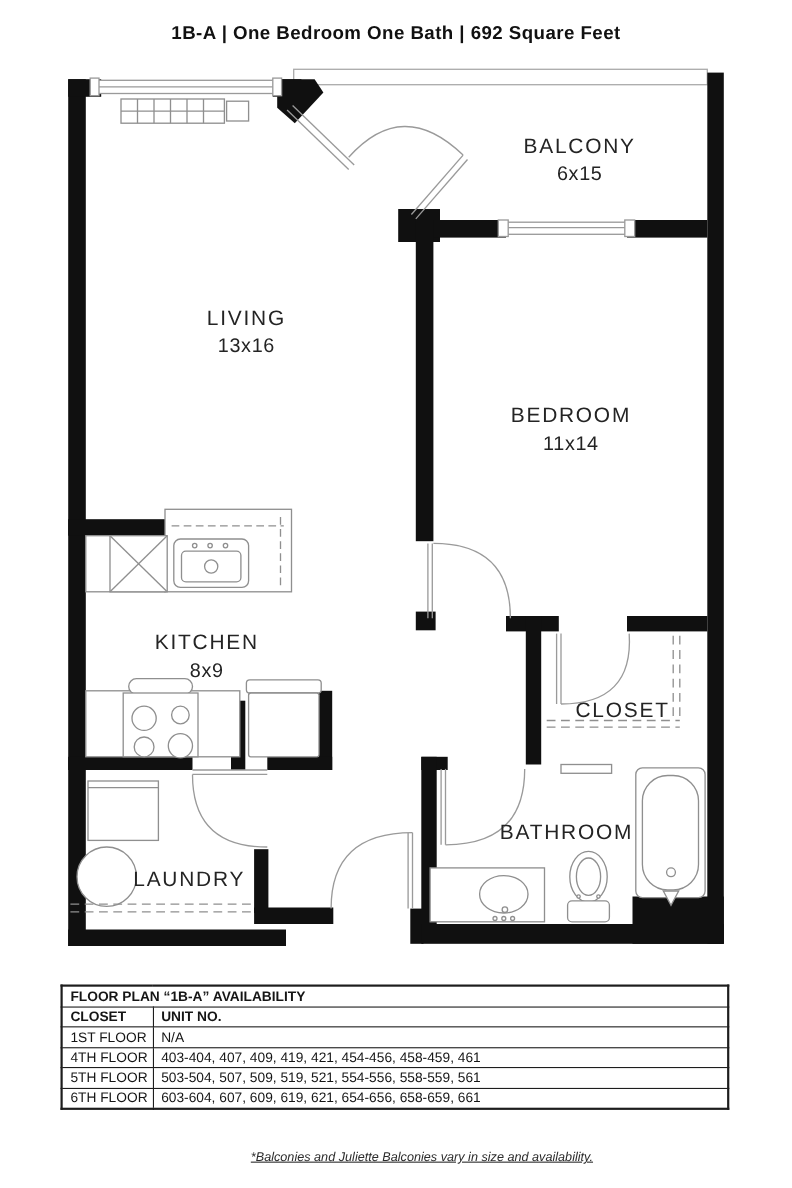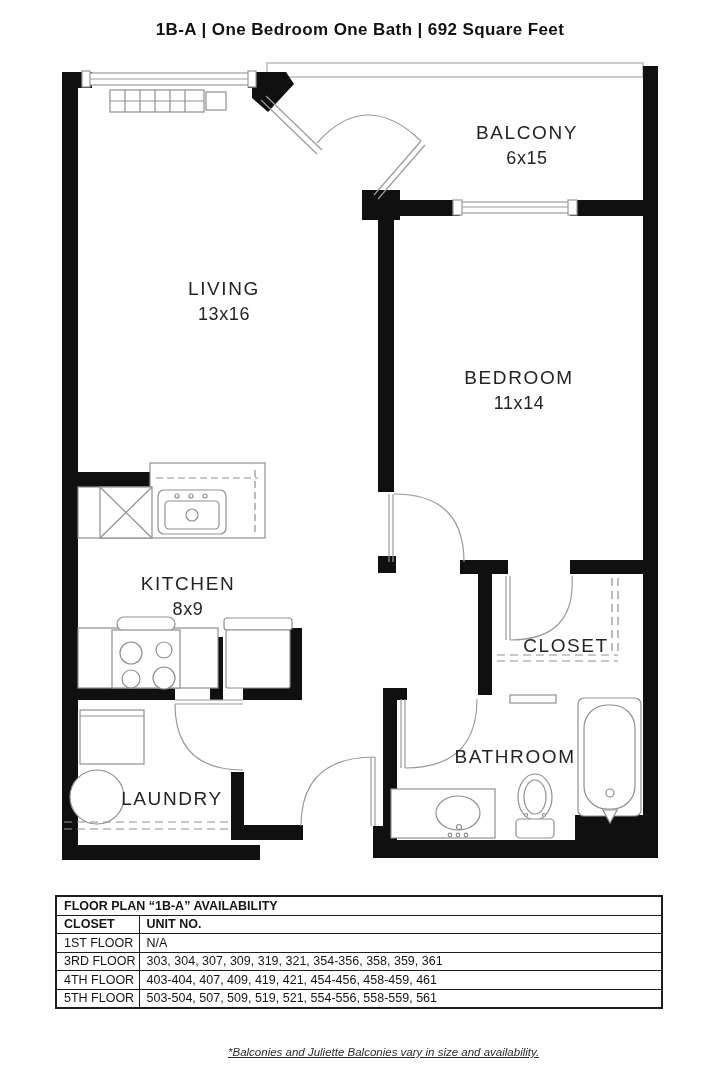--- a/index.html
+++ b/index.html
@@ -226,29 +226,29 @@
     </tr>
     <tr>
       <th class="hdr">CLOSET</th>
       <th class="hdr">UNIT NO.</th>
     </tr>
     <tr>
       <td>1ST FLOOR</td>
       <td>N/A</td>
     </tr>
     <tr>
-      <td>3RD FLOOR</td>
-      <td>303, 304, 307, 309, 319, 321, 354-356, 358, 359, 361</td>
-    </tr>
-    <tr>
       <td>4TH FLOOR</td>
       <td>403-404, 407, 409, 419, 421, 454-456, 458-459, 461</td>
     </tr>
     <tr>
       <td>5TH FLOOR</td>
       <td>503-504, 507, 509, 519, 521, 554-556, 558-559, 561</td>
     </tr>
+    <tr>
+      <td>6TH FLOOR</td>
+      <td>603-604, 607, 609, 619, 621, 654-656, 658-659, 661</td>
+    </tr>
   </tbody>
     </table>
 
   <div class="footnote">*Balconies and Juliette Balconies vary in size and availability.</div>
 
 </div>
 
 </body></html>

